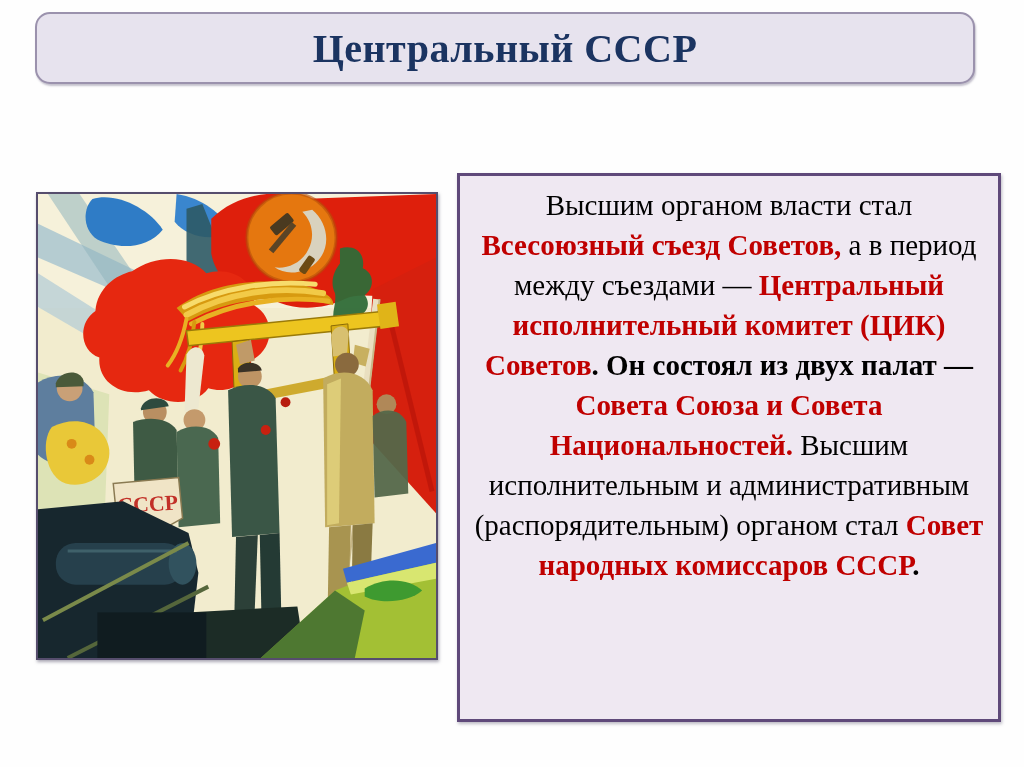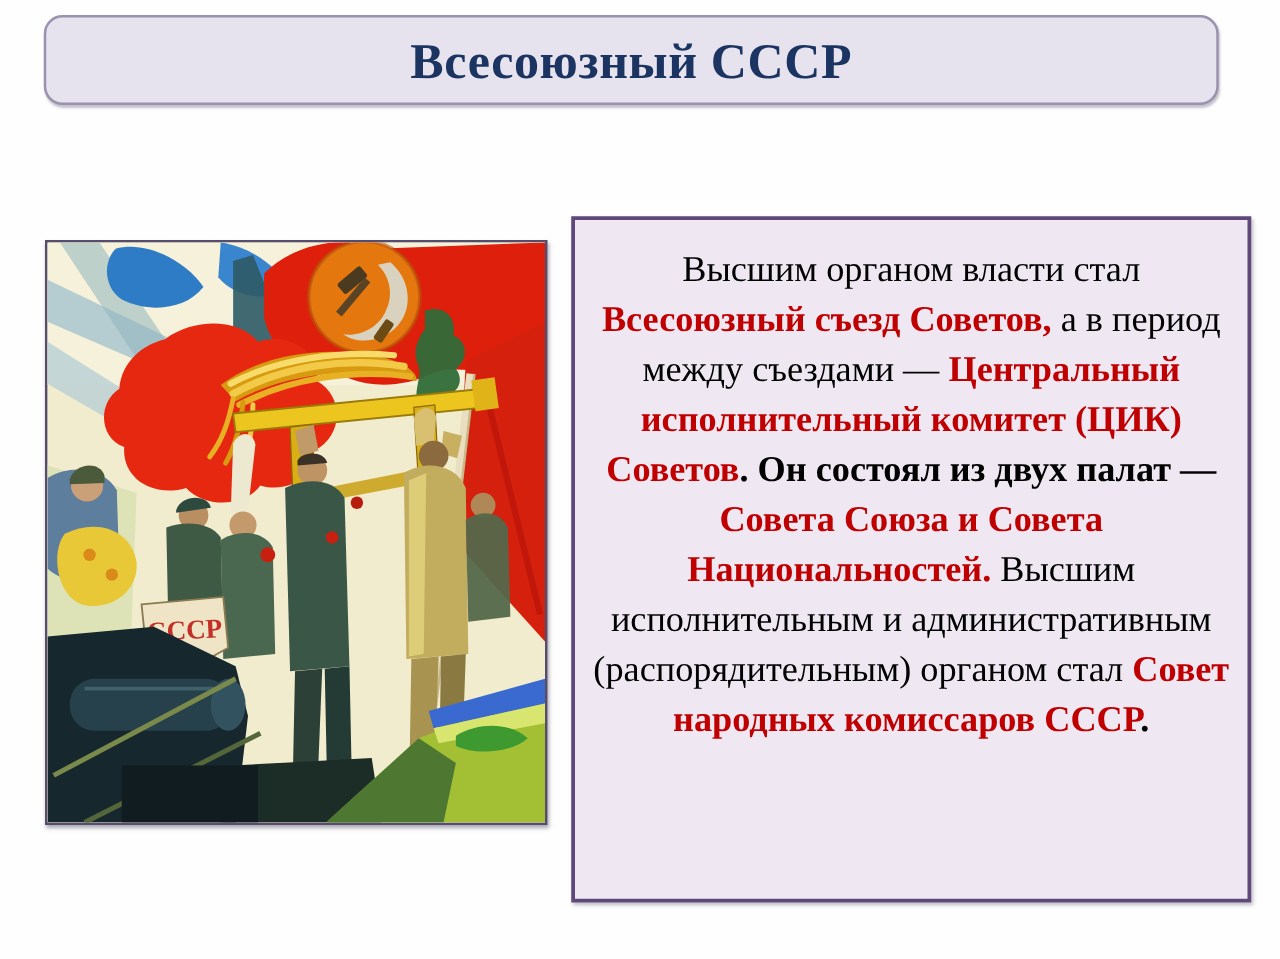--- a/index.html
+++ b/index.html
@@ -41,40 +41,40 @@
     box-shadow:1px 2px 3px rgba(90,85,110,.5);
     background:#F2ECCE;
   }
   .painting-frame svg{display:block;width:100%;height:100%;}
   .text-box{
     position:absolute;left:457px;top:173px;width:544px;height:549px;
     box-sizing:border-box;
     background:var(--box-bg);
     border:3px solid var(--box-border);
     box-shadow:1px 2px 3px rgba(90,85,110,.4);
-    padding:20px 6px;
+    padding:9px 6px;
     text-align:center;
     font-size:29px;line-height:40px;
     color:#000;
   }
   .seg-normal{color:#000;font-weight:normal;}
   .seg-red-bold{color:var(--accent-red);font-weight:bold;}
   .seg-black-bold{color:#000;font-weight:bold;}
   .svg-cccp-label{
     font-family:"Liberation Serif", serif;
     font-weight:bold;
   }
 </style>
 </head>
 <body>
 
 <div class="slide">
 
   <div class="title-bar">
-    <h1>Всесоюзный СССР</h1>
+    <h1>Центральный СССР</h1>
   </div>
 
   <div class="painting-frame">
     <svg viewBox="0 0 402 468" preserveAspectRatio="none">
 
       <g>
         <rect x="0" y="0" width="402" height="468" fill="#F2ECCE"></rect>
         <rect x="0" y="0" width="402" height="115" fill="#F6F1DA"></rect>
         <polygon points="0,180 72,202 62,468 0,468" fill="#DDE3B6"></polygon>
 

